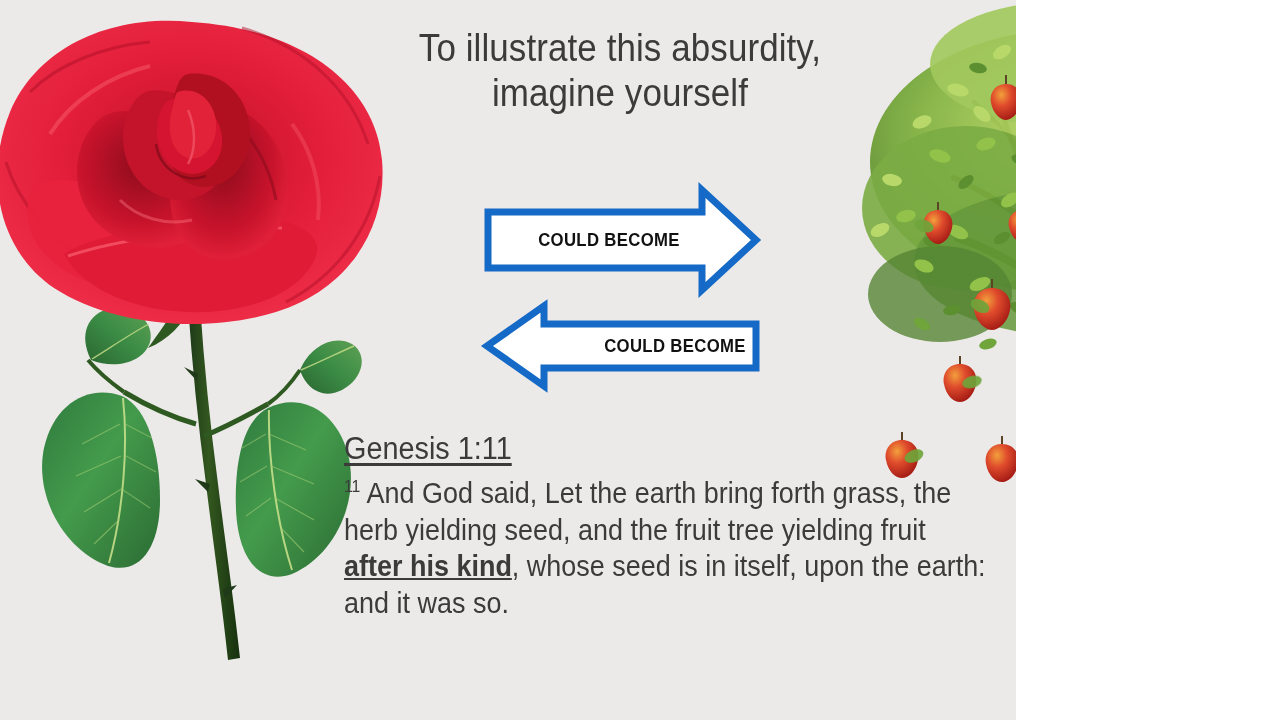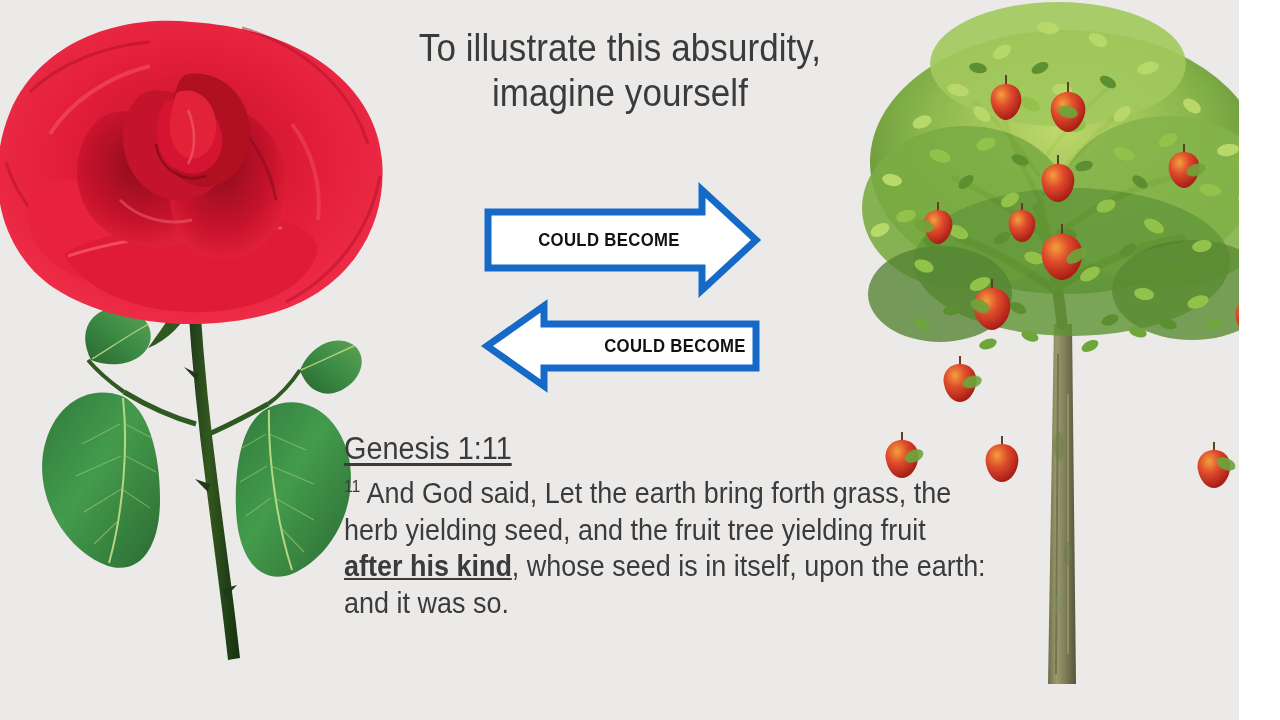--- a/index.html
+++ b/index.html
@@ -2,21 +2,21 @@
 <html><head>
 <meta charset="utf-8">
 <style>
   html, body {
     margin: 0;
     padding: 0;
     background: #ffffff;
   }
   #slide {
     position: relative;
-    width: 1239px;
+    width: 1016px;
     height: 720px;
     background: #ECEAE8;
     overflow: hidden;
     font-family: "Liberation Sans", sans-serif;
   }
 
   
   #title-block {
     position: absolute;
     left: 340px;

